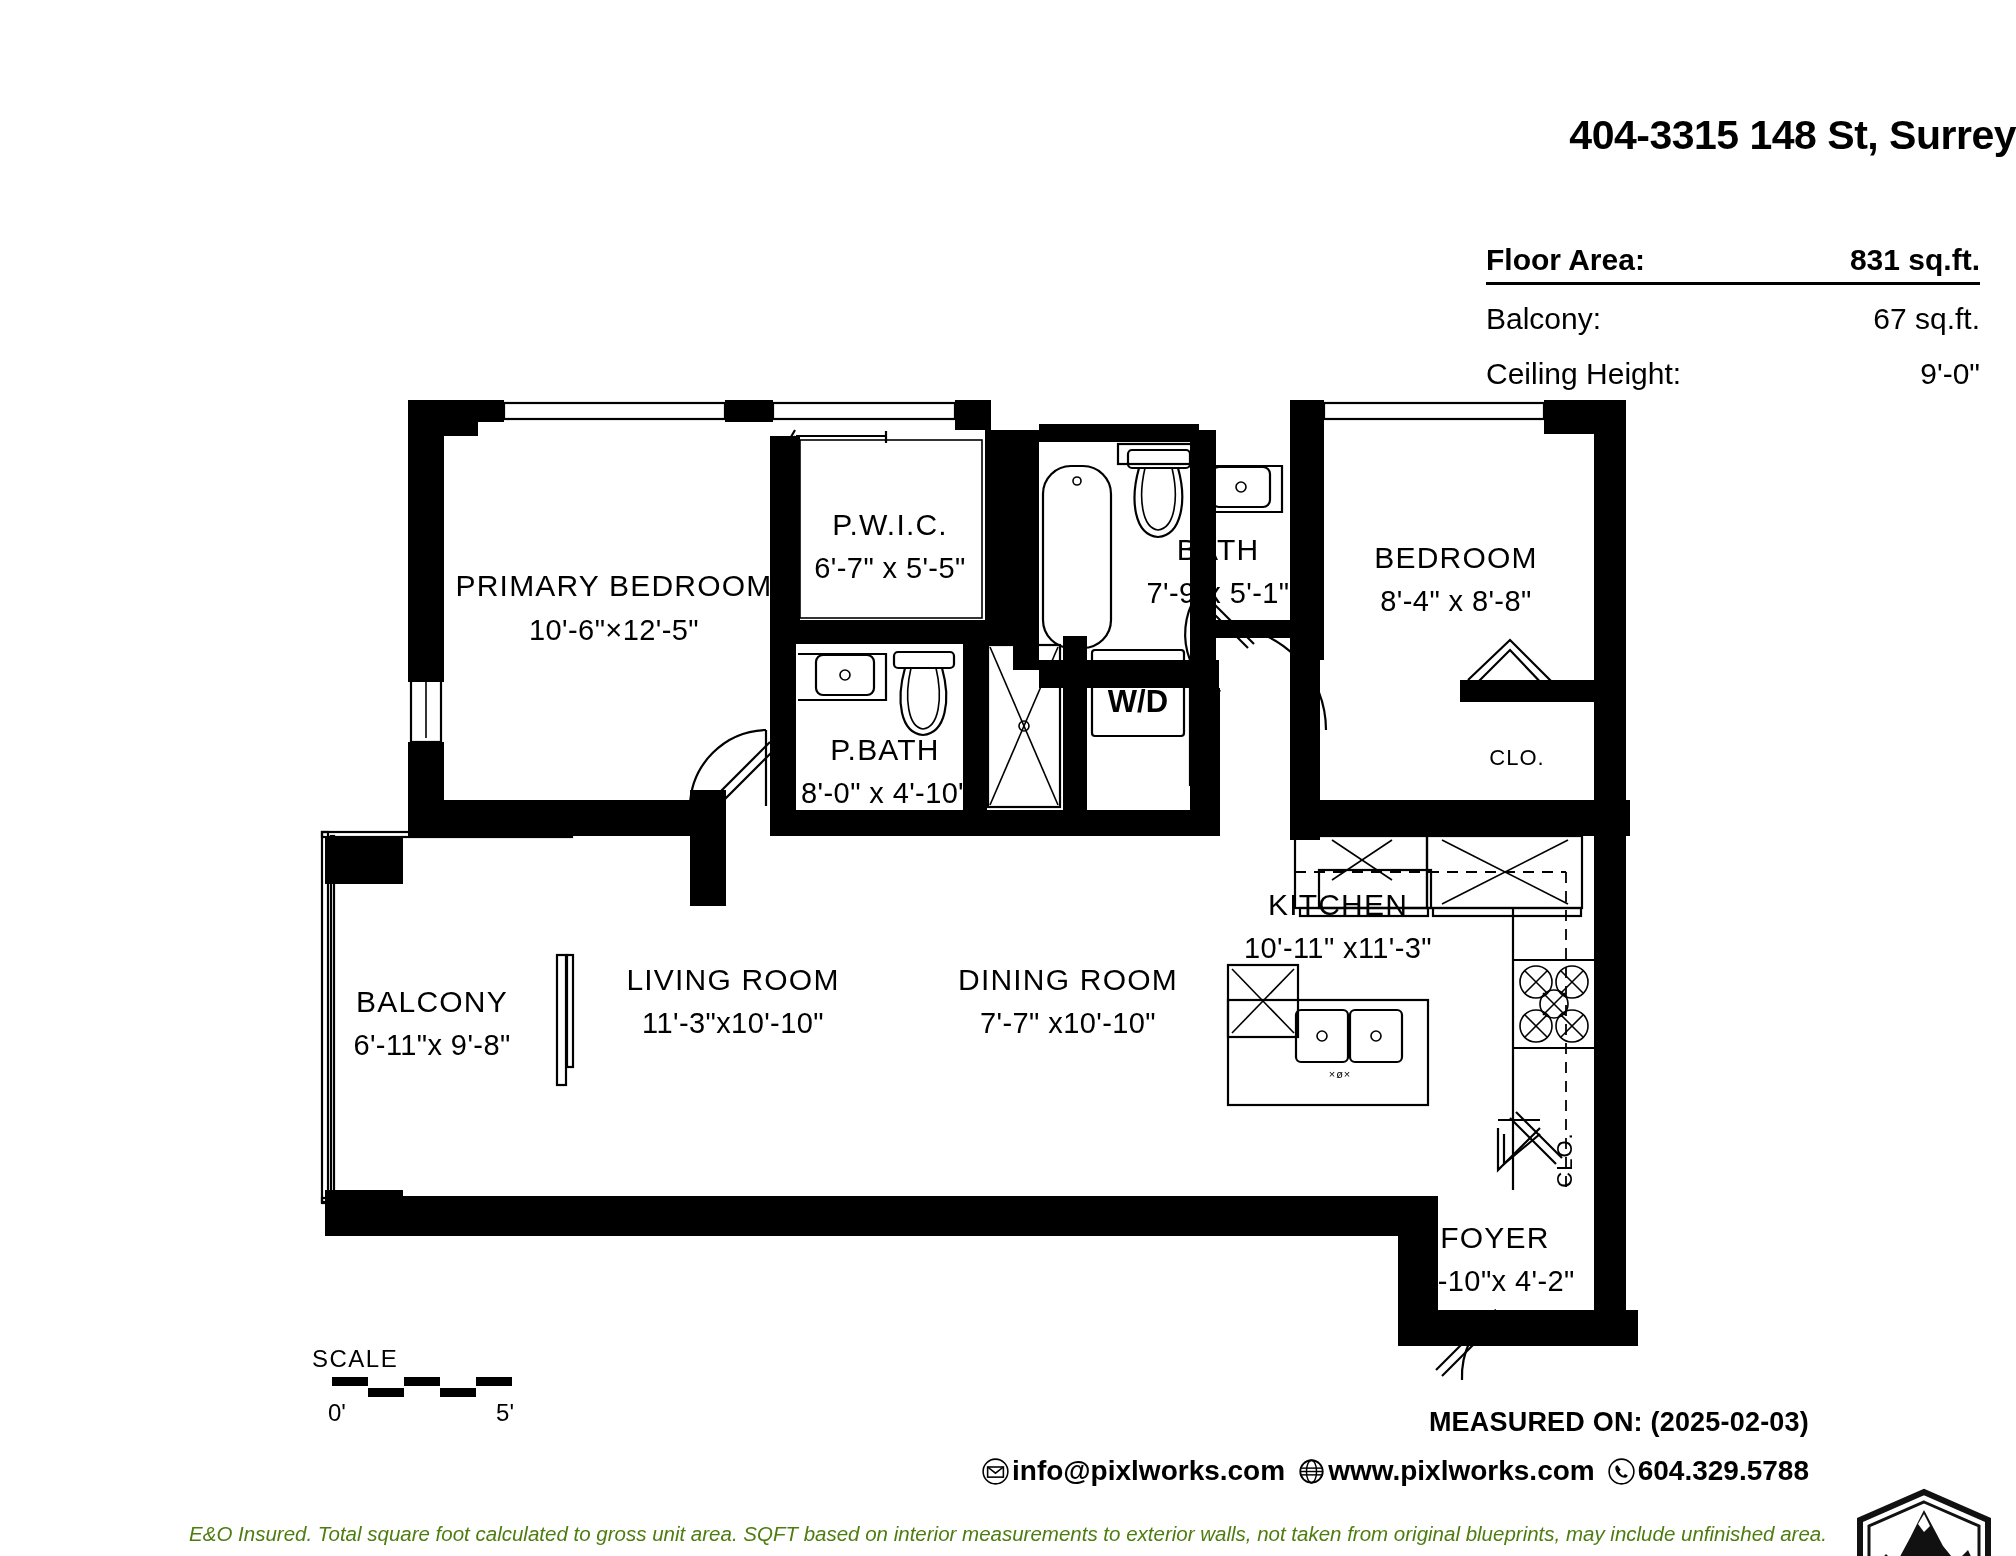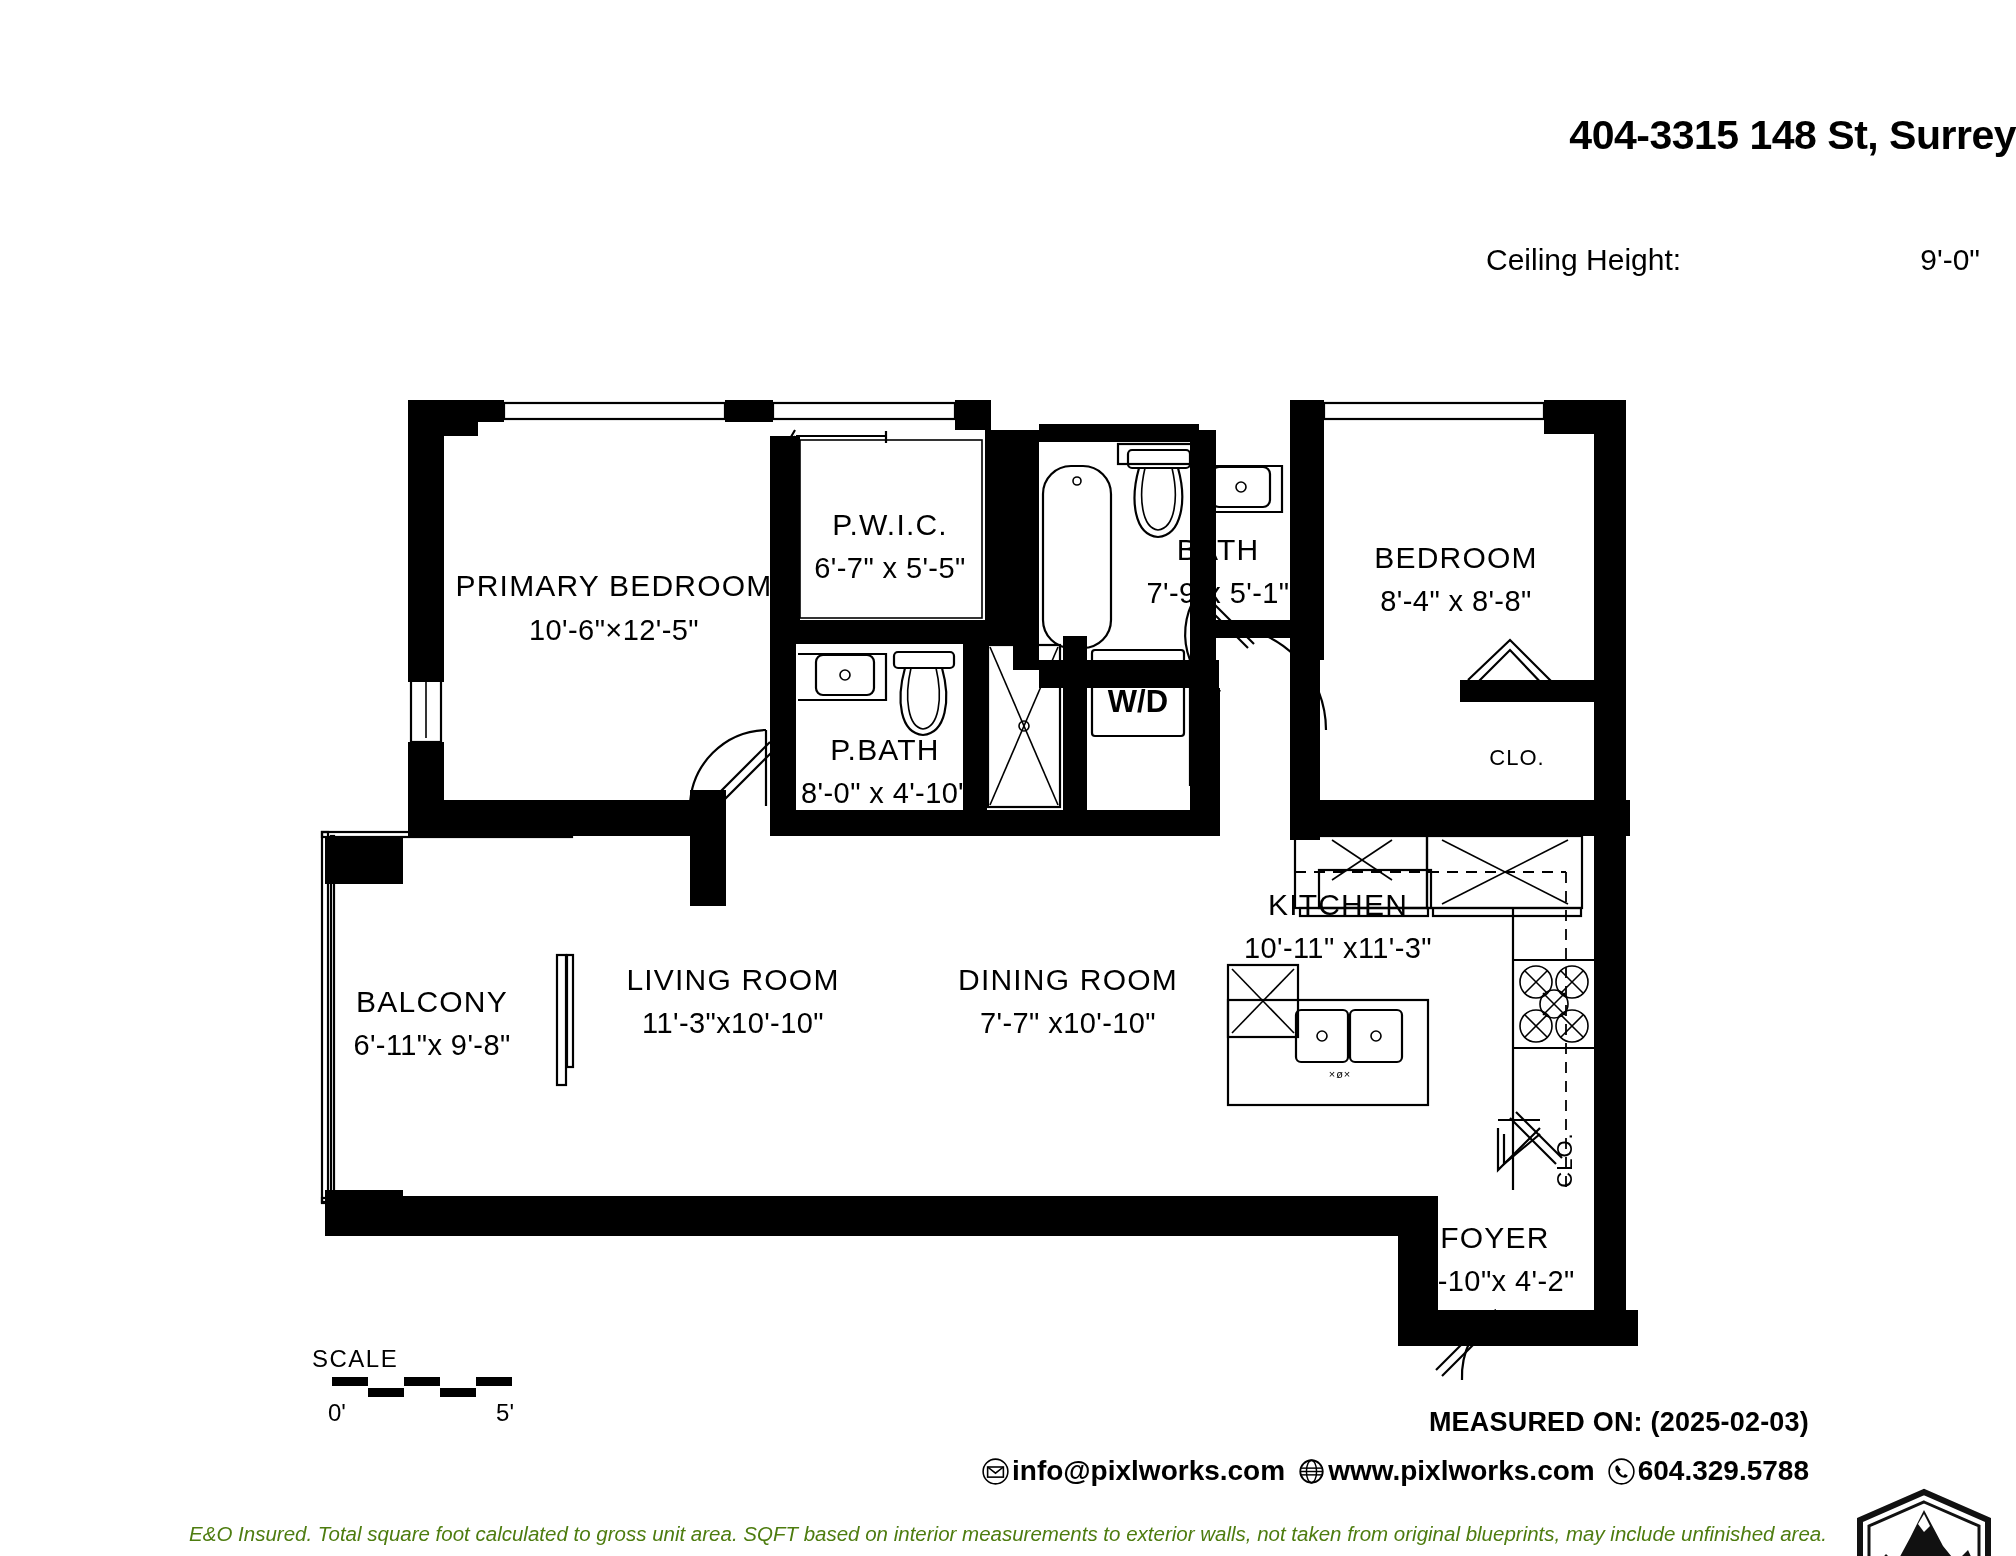--- a/index.html
+++ b/index.html
@@ -153,20 +153,28 @@
     margin-top: 36px;
   }
   #logo { position: absolute; left: 1848px; top: 1488px; }
 </style>
 </head>
 <body>
 
 <div id="plan-title">404-3315 148 St, Surrey</div>
 
 <div id="info-box">
+  <div class="info-row primary">
+    <span class="info-label">Floor Area:</span>
+    <span class="info-value">831 sq.ft.</span>
+  </div>
+  <div class="info-row">
+    <span class="info-label">Balcony:</span>
+    <span class="info-value">67 sq.ft.</span>
+  </div>
   <div class="info-row">
     <span class="info-label">Ceiling Height:</span>
     <span class="info-value">9'-0"</span>
   </div>
 </div>
 
 <svg id="floorplan" width="2016" height="1556" viewBox="0 0 2016 1556">
 
   <g>
 

